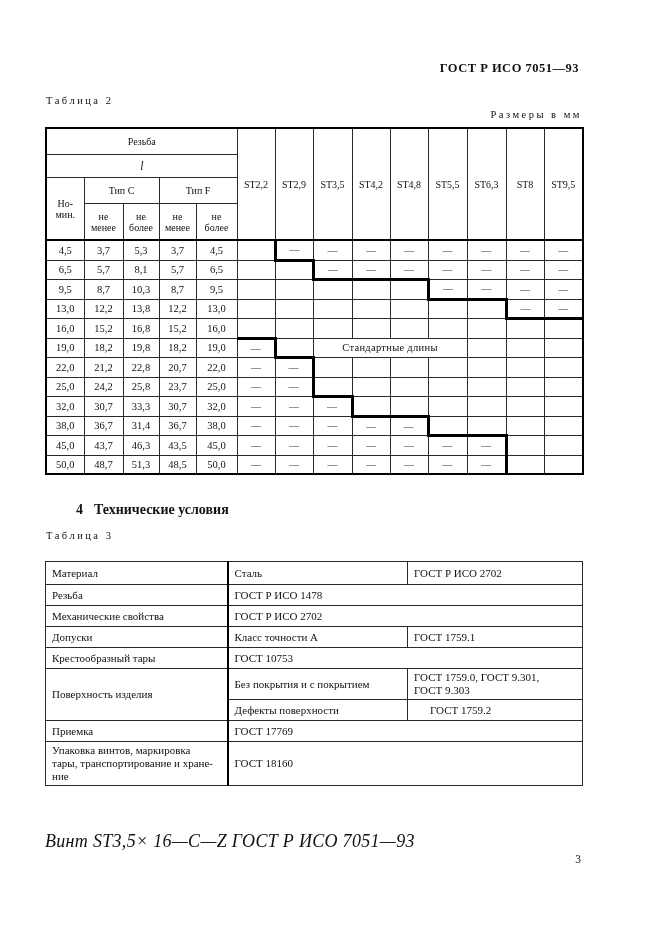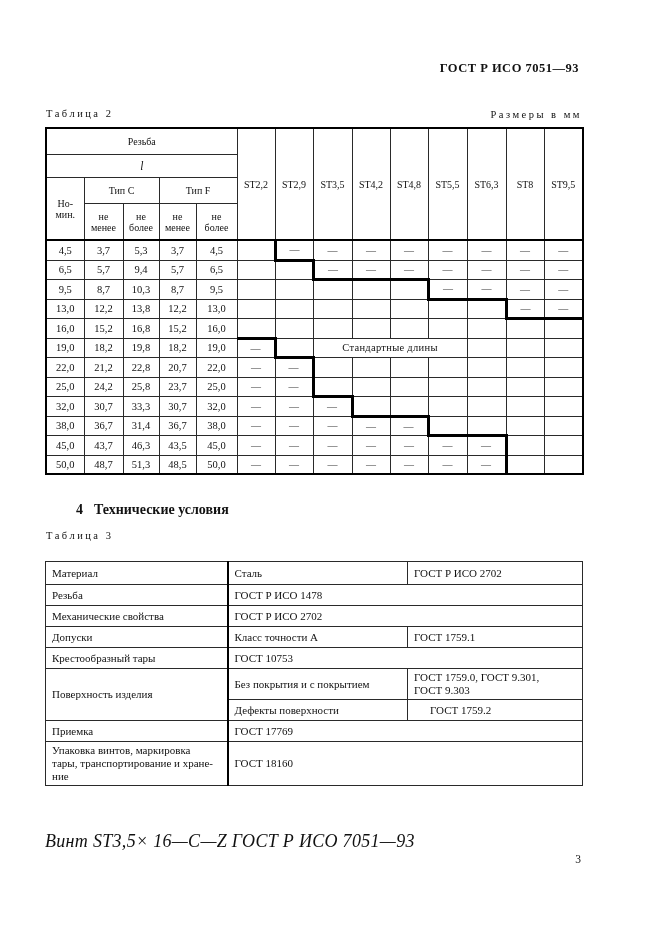--- a/index.html
+++ b/index.html
@@ -3,21 +3,21 @@
 <meta charset="utf-8">
 <style>
   html,body{margin:0;padding:0;}
   body{
     width:661px;height:936px;position:relative;background:#ffffff;
     font-family:"Liberation Serif","DejaVu Serif",serif;color:#111;
     overflow:hidden;
   }
   .abs{position:absolute;}
   .doc-number{top:61px;right:82px;font-weight:bold;font-size:12.5px;letter-spacing:.5px;}
-  .t2-caption{top:108px;left:46px;font-size:10.5px;letter-spacing:2.5px;}
+  .t2-caption{top:95px;left:46px;font-size:10.5px;letter-spacing:2.5px;}
   .units-note{top:109px;right:79px;font-size:10.5px;letter-spacing:2.5px;}
   .page-num{top:853px;right:80px;font-size:11.5px;}
 
   table{border-collapse:collapse;table-layout:fixed;}
   
   #table2{top:127px;left:45px;width:537px;border:2px solid #000;}
   #table2 td{border:1px solid #2a2a2a;text-align:center;vertical-align:middle;padding:0;
              font-size:10px;line-height:11px;overflow:hidden;}
   #table2 thead{border-bottom:2.5px solid #000;}
   #table2 .h1 td{height:25px;}
@@ -130,21 +130,21 @@
         <td class="dash">—</td>
         <td class="dash">—</td>
         <td class="dash">—</td>
         <td class="dash">—</td>
         <td class="dash">—</td>
         <td class="dash">—</td>
       </tr>
       <tr>
         <td>6,5</td>
         <td>5,7</td>
-        <td>9,4</td>
+        <td>8,1</td>
         <td>5,7</td>
         <td>6,5</td>
         <td></td>
         <td class="rt"></td>
         <td class="dash bt">—</td>
         <td class="dash bt">—</td>
         <td class="dash bt">—</td>
         <td class="dash">—</td>
         <td class="dash">—</td>
         <td class="dash">—</td>

